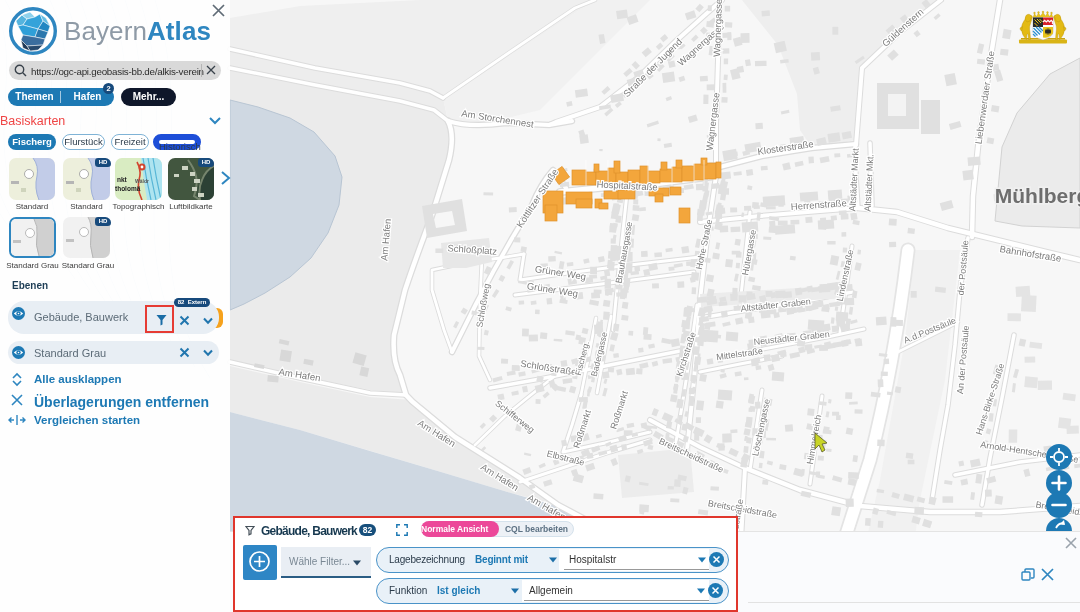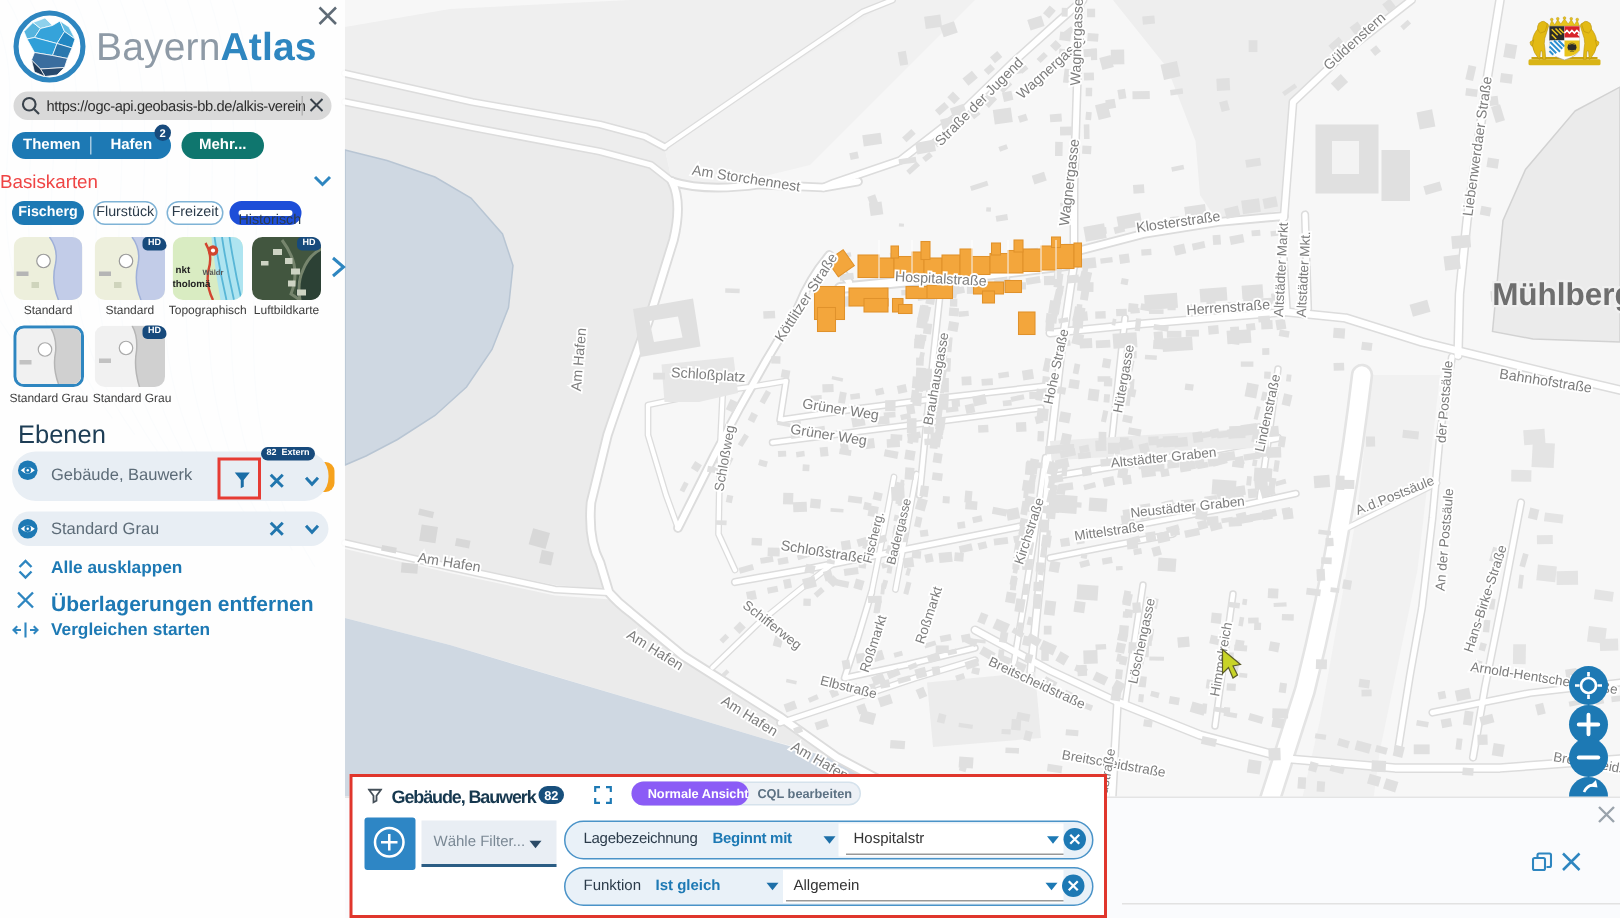--- a/index.html
+++ b/index.html
@@ -1125,21 +1125,21 @@
 <div class="abs" style="left:201px;top:64px;width:1px;height:13px;background:#b5b5b5"></div>
 <svg class="abs" style="left:205px;top:64px" width="12" height="12">
     <path d="M2,2 L10,10 M10,2 L2,10" stroke="#39424b" stroke-width="1.3"></path>
   </svg>
 
 <div class="abs" style="left:8px;top:88px;width:106px;height:18px;background:#1d79b4;border-radius:9px"></div>
 <div class="abs" style="left:60px;top:91px;width:1px;height:12px;background:rgba(255,255,255,0.6)"></div>
 <div class="abs" style="left:8px;top:88px;width:53px;height:18px;line-height:18px;text-align:center;font-size:10px;font-weight:bold;color:#fff">Themen</div>
 <div class="abs" style="left:61px;top:88px;width:53px;height:18px;line-height:18px;text-align:center;font-size:10px;font-weight:bold;color:#fff">Hafen</div>
 <div class="abs" style="left:103px;top:83px;width:11px;height:11px;border-radius:50%;background:#174a7c;color:#fff;font-size:7.5px;line-height:11px;text-align:center;font-weight:bold">2</div>
-<div class="abs" style="left:121px;top:88px;width:55px;height:18px;background:#0f766e;border-radius:9px;line-height:18px;text-align:center;font-size:10px;font-weight:bold;color:#fff">Mehr...</div>
+<div class="abs" style="left:121px;top:88px;width:55px;height:18px;background:#0f172a;border-radius:9px;line-height:18px;text-align:center;font-size:10px;font-weight:bold;color:#fff">Mehr...</div>
 
 <div class="abs" style="left:0;top:114px;font-size:12.5px;font-weight:normal;color:#ef4444">Basiskarten</div>
 <svg class="abs" style="left:208px;top:115px" width="14" height="12">
     <path d="M2,3 L7,8 L12,3" fill="none" stroke="#2e86c0" stroke-width="2"></path>
   </svg>
 
 <div class="abs" style="left:8px;top:134px;width:48px;height:16px;background:#1d79b4;border-radius:8px;line-height:16px;text-align:center;font-size:9.5px;font-weight:bold;color:#fff">Fischerg</div>
 <div class="abs" style="left:62px;top:134px;width:43px;height:16px;border:1px solid #7fb3d6;background:#fff;border-radius:8px;line-height:14px;text-align:center;font-size:9.5px;color:#2b3b4a">Flurstück</div>
 <div class="abs" style="left:111px;top:134px;width:38px;height:16px;border:1px solid #7fb3d6;background:#fff;border-radius:8px;line-height:14px;text-align:center;font-size:9.5px;color:#2b3b4a">Freizeit</div>
 <div class="abs" style="left:153px;top:134px;width:48px;height:16px;border:6px solid #1d4ed8;background:#fff;border-radius:8px;line-height:14px;text-align:center;font-size:9.5px;color:#2b3b4a">Historisch</div>
@@ -1217,21 +1217,21 @@
       <path d="M25,0 L47,0 L47,41 L30,41 Q26,28 28,17 Q29,7 25,0" fill="#d0d0d0"></path>
       <path d="M25,0 Q29,7 28,17 Q26,28 30,41" fill="none" stroke="#b5b5b5" stroke-width="1"></path>
       <circle cx="21" cy="15" r="4.5" fill="#fff" stroke="#aaa" stroke-width="0.8"></circle>
       <rect x="3" y="22" width="8" height="3" fill="#c2c2c2"></rect>
     </svg>
 </div>
 <div class="abs" style="left:95px;top:217px;width:16px;height:9px;background:#174a7c;border-radius:4px 7px 4px 4px;color:#fff;font-size:6px;font-weight:bold;text-align:center;line-height:9px">HD</div>
 <div class="abs" style="left:3px;top:261px;width:59px;text-align:center;font-size:8px;color:#3c3c3c;white-space:nowrap">Standard Grau</div>
 <div class="abs" style="left:59px;top:261px;width:58px;text-align:center;font-size:8px;color:#3c3c3c;white-space:nowrap">Standard Grau</div>
 
-<div class="abs" style="left:12px;top:280px;font-size:17px;font-weight:normal;color:#1d3d55">Ebenen</div>
+<div class="abs" style="left:12px;top:280px;font-size:10px;font-weight:bold;color:#1d3d55">Ebenen</div>
 
 <div class="abs" style="left:212px;top:308px;width:11px;height:20px;background:#f6a21d;border-radius:0 6px 6px 0"></div>
 <div class="abs" style="left:8px;top:301px;width:211px;height:33px;background:#e8eef4;border-radius:16px"></div>
 <div class="abs" style="left:12px;top:307px;width:13px;height:13px;border-radius:50%;background:#1d79b4"></div>
 <svg class="abs" style="left:12px;top:307px" width="13" height="13">
     <path d="M1.8,6.5 Q6.5,2 11.2,6.5 Q6.5,11 1.8,6.5 Z" fill="#fff"></path>
     <circle cx="6.5" cy="6.5" r="2.2" fill="#1d79b4"></circle>
     <circle cx="6.5" cy="6.5" r="0.8" fill="#fff"></circle>
   </svg>
 <div class="abs" style="left:34px;top:311px;font-size:11px;color:#5c6b77">Gebäude, Bauwerk</div>
@@ -1279,21 +1279,21 @@
 <div class="abs" style="left:233px;top:516px;width:505px;height:96px;background:#fff;border:2.5px solid #e0362c"></div>
 <svg class="abs" style="left:245px;top:525px" width="10" height="11">
     <path d="M1,1.5 L9,1.5 L6,5.5 L6,8.8 L4,9.8 L4,5.5 Z" fill="none" stroke="#455059" stroke-width="1.2"></path>
   </svg>
 <div class="abs" style="left:261px;top:524px;font-size:12px;font-weight:bold;color:#16384f;letter-spacing:-0.75px">Gebäude, Bauwerk</div>
 <div class="abs" style="left:359px;top:524px;width:17px;height:12px;background:#174f7c;border-radius:6px;color:#fff;font-size:8.5px;font-weight:bold;text-align:center;line-height:12px">82</div>
 <svg class="abs" style="left:396px;top:524px" width="12" height="12" viewBox="0 0 15 15">
     <path d="M1,5 L1,1 L5,1 M10,1 L14,1 L14,5 M14,10 L14,14 L10,14 M5,14 L1,14 L1,10" fill="none" stroke="#1d79b4" stroke-width="1.8"></path>
   </svg>
 <div class="abs" style="left:421px;top:521px;width:153px;height:16px;border:1px solid #d5e2ec;border-radius:8px;background:#edf1f6"></div>
-<div class="abs" style="left:421px;top:521px;width:78px;height:16px;background:#8b5cf6;border-radius:8px;color:#fff;font-size:8.5px;font-weight:bold;text-align:right;line-height:16px">Normale Ansicht</div>
+<div class="abs" style="left:421px;top:521px;width:78px;height:16px;background:#ec4899;border-radius:8px;color:#fff;font-size:8.5px;font-weight:bold;text-align:left;line-height:16px">Normale Ansicht</div>
 <div class="abs" style="left:499px;top:521px;width:75px;height:16px;color:#5c7183;font-size:8.5px;font-weight:bold;text-align:center;line-height:16px">CQL bearbeiten</div>
 
 <div class="abs" style="left:243px;top:545px;width:34px;height:35px;background:#2e86c5;border-radius:2px"></div>
 <svg class="abs" style="left:243px;top:545px" width="34" height="35">
     <circle cx="16.5" cy="16.5" r="9.5" fill="none" stroke="#fff" stroke-width="1.7"></circle>
     <path d="M16.5,11 L16.5,22 M11,16.5 L22,16.5" stroke="#fff" stroke-width="1.7"></path>
   </svg>
 <div class="abs" style="left:281px;top:547px;width:90px;height:31px;background:#e9eef4;border-bottom:2px solid #2b5d84"></div>
 <div class="abs" style="left:289px;top:556px;font-size:10px;color:#7a8894">Wähle Filter...</div>
 <svg class="abs" style="left:352px;top:559px" width="10" height="8">

